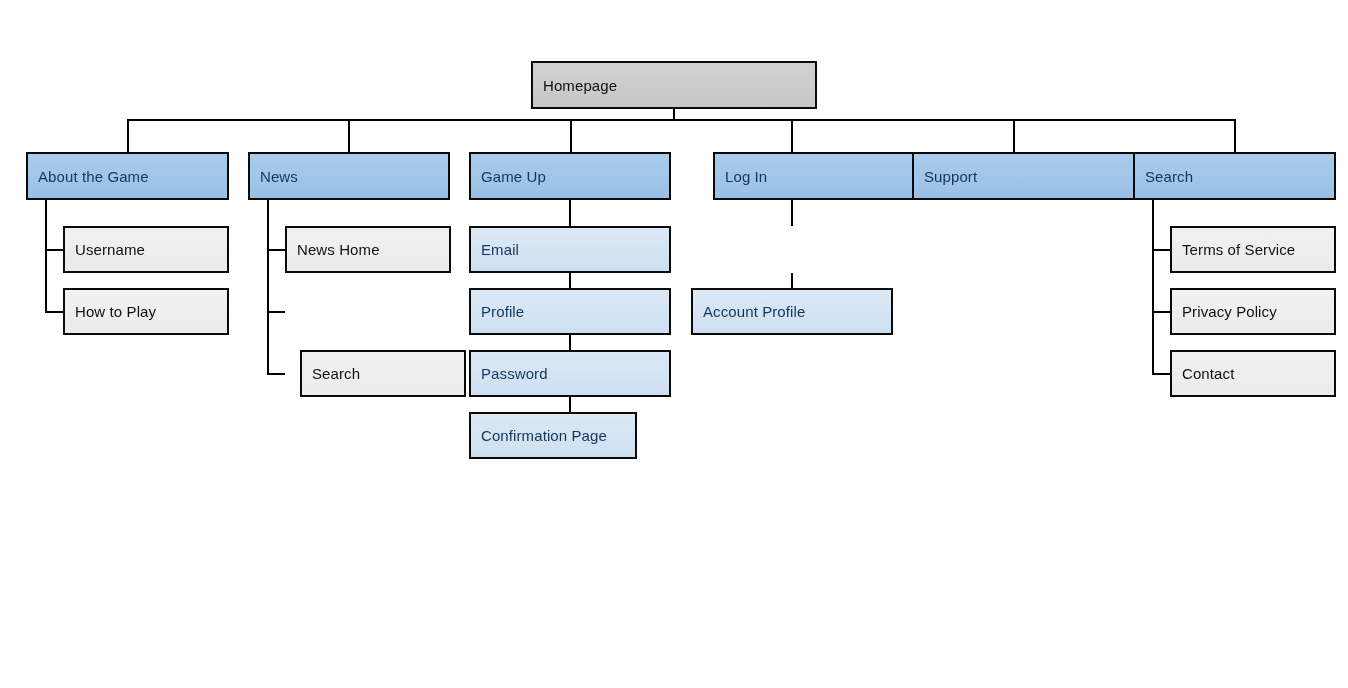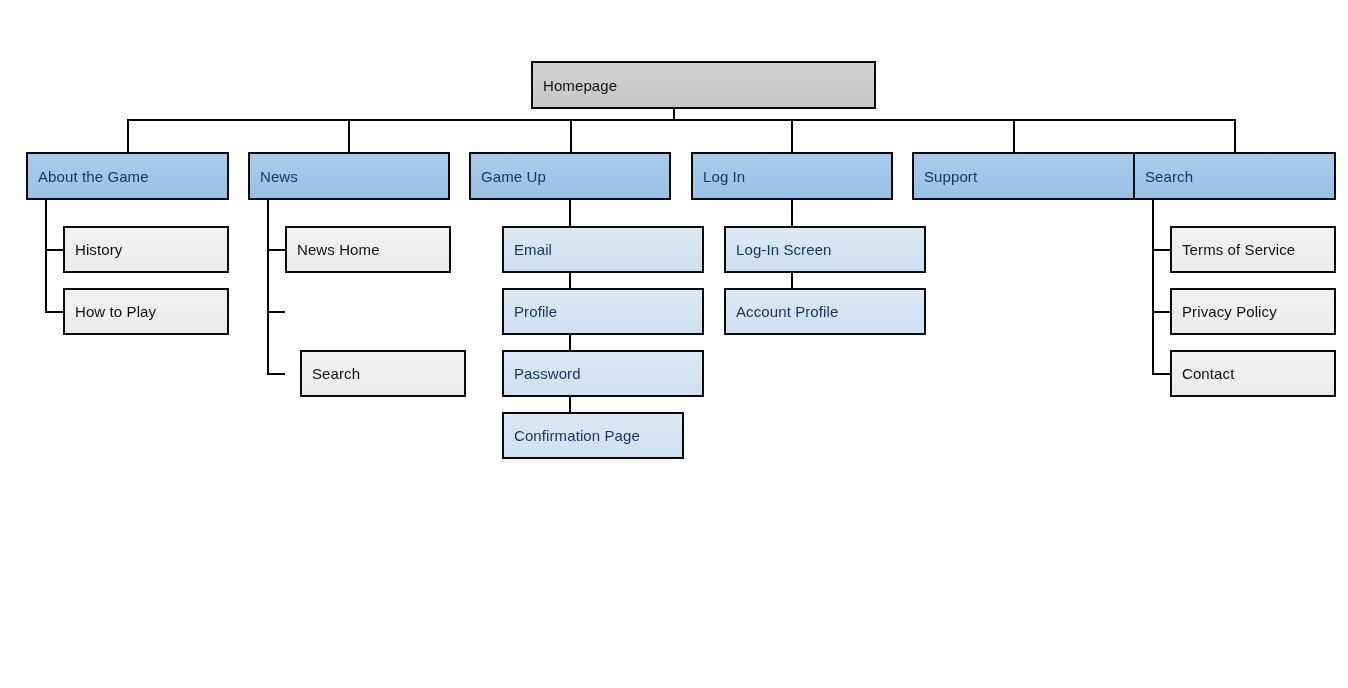--- a/index.html
+++ b/index.html
@@ -19,32 +19,31 @@
     border:2px solid #0a0a0a;
     display:flex;
     align-items:center;
     padding-left:10px;
     font-size:15px;
     letter-spacing:0.1px;
   }
   .root-box{
     background:linear-gradient(180deg,#d1d1d1 0%,#c7c7c7 100%);
     color:#111111;
-    left:531px;top:61px;width:345px;height:48px;
+    left:531px;top:61px;width:286px;height:48px;
   }
   .section{
     background:linear-gradient(180deg,#aacbeb 0%,#99c1e6 100%);
     color:#15355c;
     top:152px;height:48px;
   }
   .sub{height:47px;}
   .sub-blue{
     background:linear-gradient(180deg,#dce9f5 0%,#cddff1 100%);
     color:#15355c;
-    margin-left:33px;
   }
   .sub-gray{
     background:linear-gradient(180deg,#f1f1f1 0%,#ebebeb 100%);
     color:#111111;
   }
   .lbl{white-space:nowrap;}
 </style>
 </head>
 <body>
 
@@ -65,35 +64,35 @@
 
   <div class="box section" style="left:26px;width:203px">
     <span class="lbl">About the Game</span>
   </div>
   <div class="box section" style="left:248px;width:202px">
     <span class="lbl">News</span>
   </div>
   <div class="box section" style="left:469px;width:202px">
     <span class="lbl">Game Up</span>
   </div>
-  <div class="box section" style="left:691px;width:202px">
+  <div class="box section" style="left:713px;width:202px">
     <span class="lbl">Log In</span>
   </div>
   <div class="box section" style="left:912px;width:236px">
     <span class="lbl">Support</span>
   </div>
   <div class="box section" style="left:1133px;width:203px">
     <span class="lbl">Search</span>
   </div>
 
   <div class="line v" style="left:45px;top:200px;height:112px"></div>
   <div class="line h" style="left:45px;top:249px;width:18px"></div>
   <div class="line h" style="left:45px;top:311px;width:18px"></div>
   <div class="box sub sub-gray" style="left:63px;top:226px;width:166px">
-    <span class="lbl">History</span>
+    <span class="lbl">Username</span>
   </div>
   <div class="box sub sub-gray" style="left:63px;top:288px;width:166px">
     <span class="lbl">How to Play</span>
   </div>
 
   <div class="line v" style="left:267px;top:200px;height:174px"></div>
   <div class="line h" style="left:267px;top:249px;width:18px"></div>
   <div class="line h" style="left:267px;top:311px;width:18px"></div>
   <div class="line h" style="left:267px;top:373px;width:18px"></div>
   <div class="box sub sub-gray" style="left:285px;top:226px;width:166px">
@@ -109,29 +108,26 @@
   <div class="line v" style="left:569px;top:397px;height:15px"></div>
   <div class="box sub sub-blue" style="left:469px;top:226px;width:202px">
     <span class="lbl">Email</span>
   </div>
   <div class="box sub sub-blue" style="left:469px;top:288px;width:202px">
     <span class="lbl">Profile</span>
   </div>
   <div class="box sub sub-blue" style="left:469px;top:350px;width:202px">
     <span class="lbl">Password</span>
   </div>
-  <div class="box sub sub-blue" style="left:469px;top:412px;width:182px">
+  <div class="box sub sub-blue" style="left:469px;top:412px;width:168px">
     <span class="lbl">Confirmation Page</span>
   </div>
 
   <div class="line v" style="left:791px;top:200px;height:26px"></div>
   <div class="line v" style="left:791px;top:273px;height:15px"></div>
-  <div class="box sub sub-blue" style="left:691px;top:226px;width:202px">
-    <span class="lbl">Log-In Screen</span>
-  </div>
   <div class="box sub sub-blue" style="left:691px;top:288px;width:202px">
     <span class="lbl">Account Profile</span>
   </div>
 
   <div class="line v" style="left:1152px;top:200px;height:174px"></div>
   <div class="line h" style="left:1152px;top:249px;width:18px"></div>
   <div class="line h" style="left:1152px;top:311px;width:18px"></div>
   <div class="line h" style="left:1152px;top:373px;width:18px"></div>
   <div class="box sub sub-gray" style="left:1170px;top:226px;width:166px">
     <span class="lbl">Terms of Service</span>

